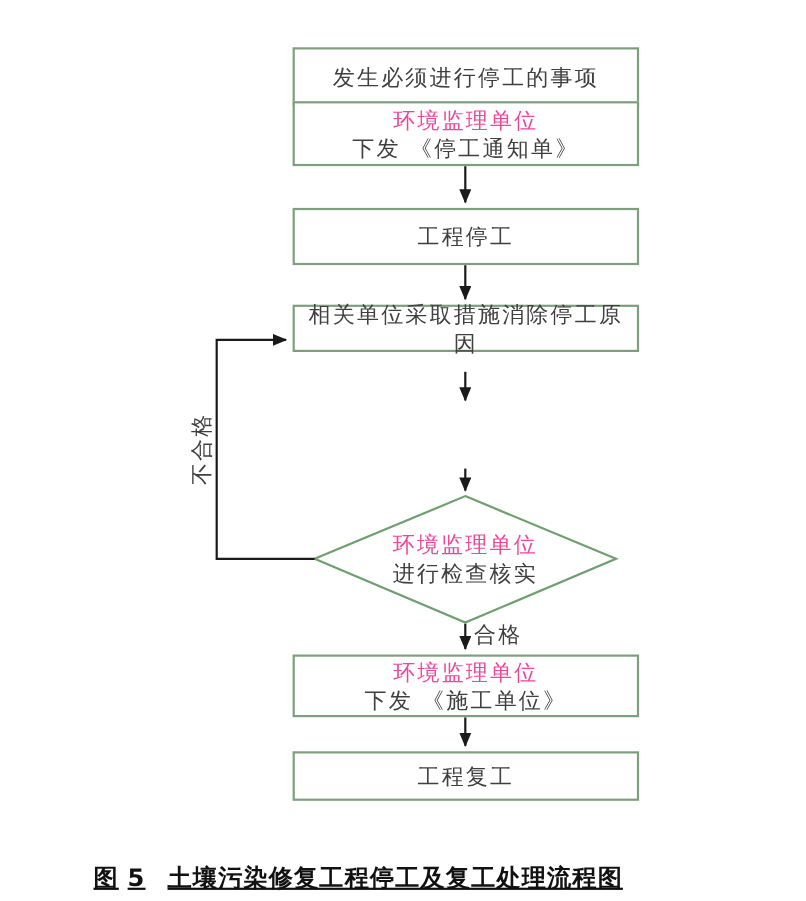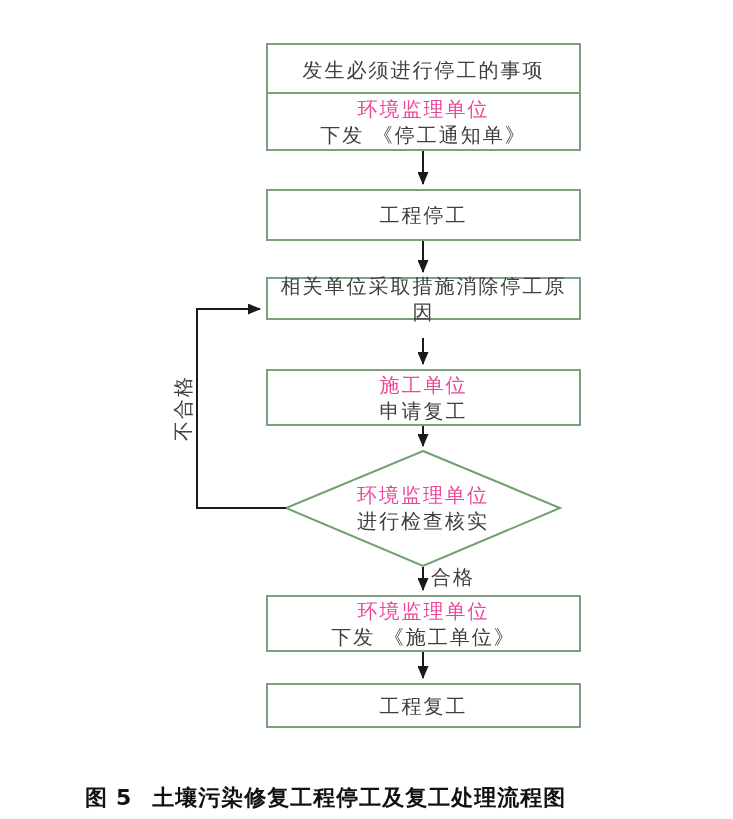--- a/index.html
+++ b/index.html
@@ -69,20 +69,21 @@
   .caption {
     position: absolute;
     left: 85px;
     top: 783px;
     font-family: "DejaVu Sans", "Liberation Sans", sans-serif;
     font-weight: bold;
     font-size: 22px;
     letter-spacing: 1px;
     color: #111111;
     white-space: nowrap;
+    text-decoration: underline;
   }
   .caption .num-gap { margin-left: 8px; }
   .caption .title-gap { margin-left: 20px; }
 </style>
 </head>
 <body>
 
 <div class="canvas">
 
   <svg class="connectors" viewBox="0 0 733 819" xmlns="http://www.w3.org/2000/svg">
@@ -116,24 +117,20 @@
   </div>
 
   <div class="box" style="top:189px; height:52px;">
     <div class="t">工程停工</div>
   </div>
 
   <div class="box" style="top:277px; height:43px;">
     <div class="t wrap">相关单位采取措施消除停工原因</div>
   </div>
 
-  <div class="box" style="top:369px; height:57px;">
-    <div class="title">施工单位</div>
-    <div class="t">申请复工</div>
-  </div>
 
   <div class="dtext">
     <div class="title">环境监理单位</div>
     <div class="t">进行检查核实</div>
   </div>
 
   <div class="box" style="top:595px; height:57px;">
     <div class="title">环境监理单位</div>
     <div class="t">下发 《施工单位》</div>
   </div>

